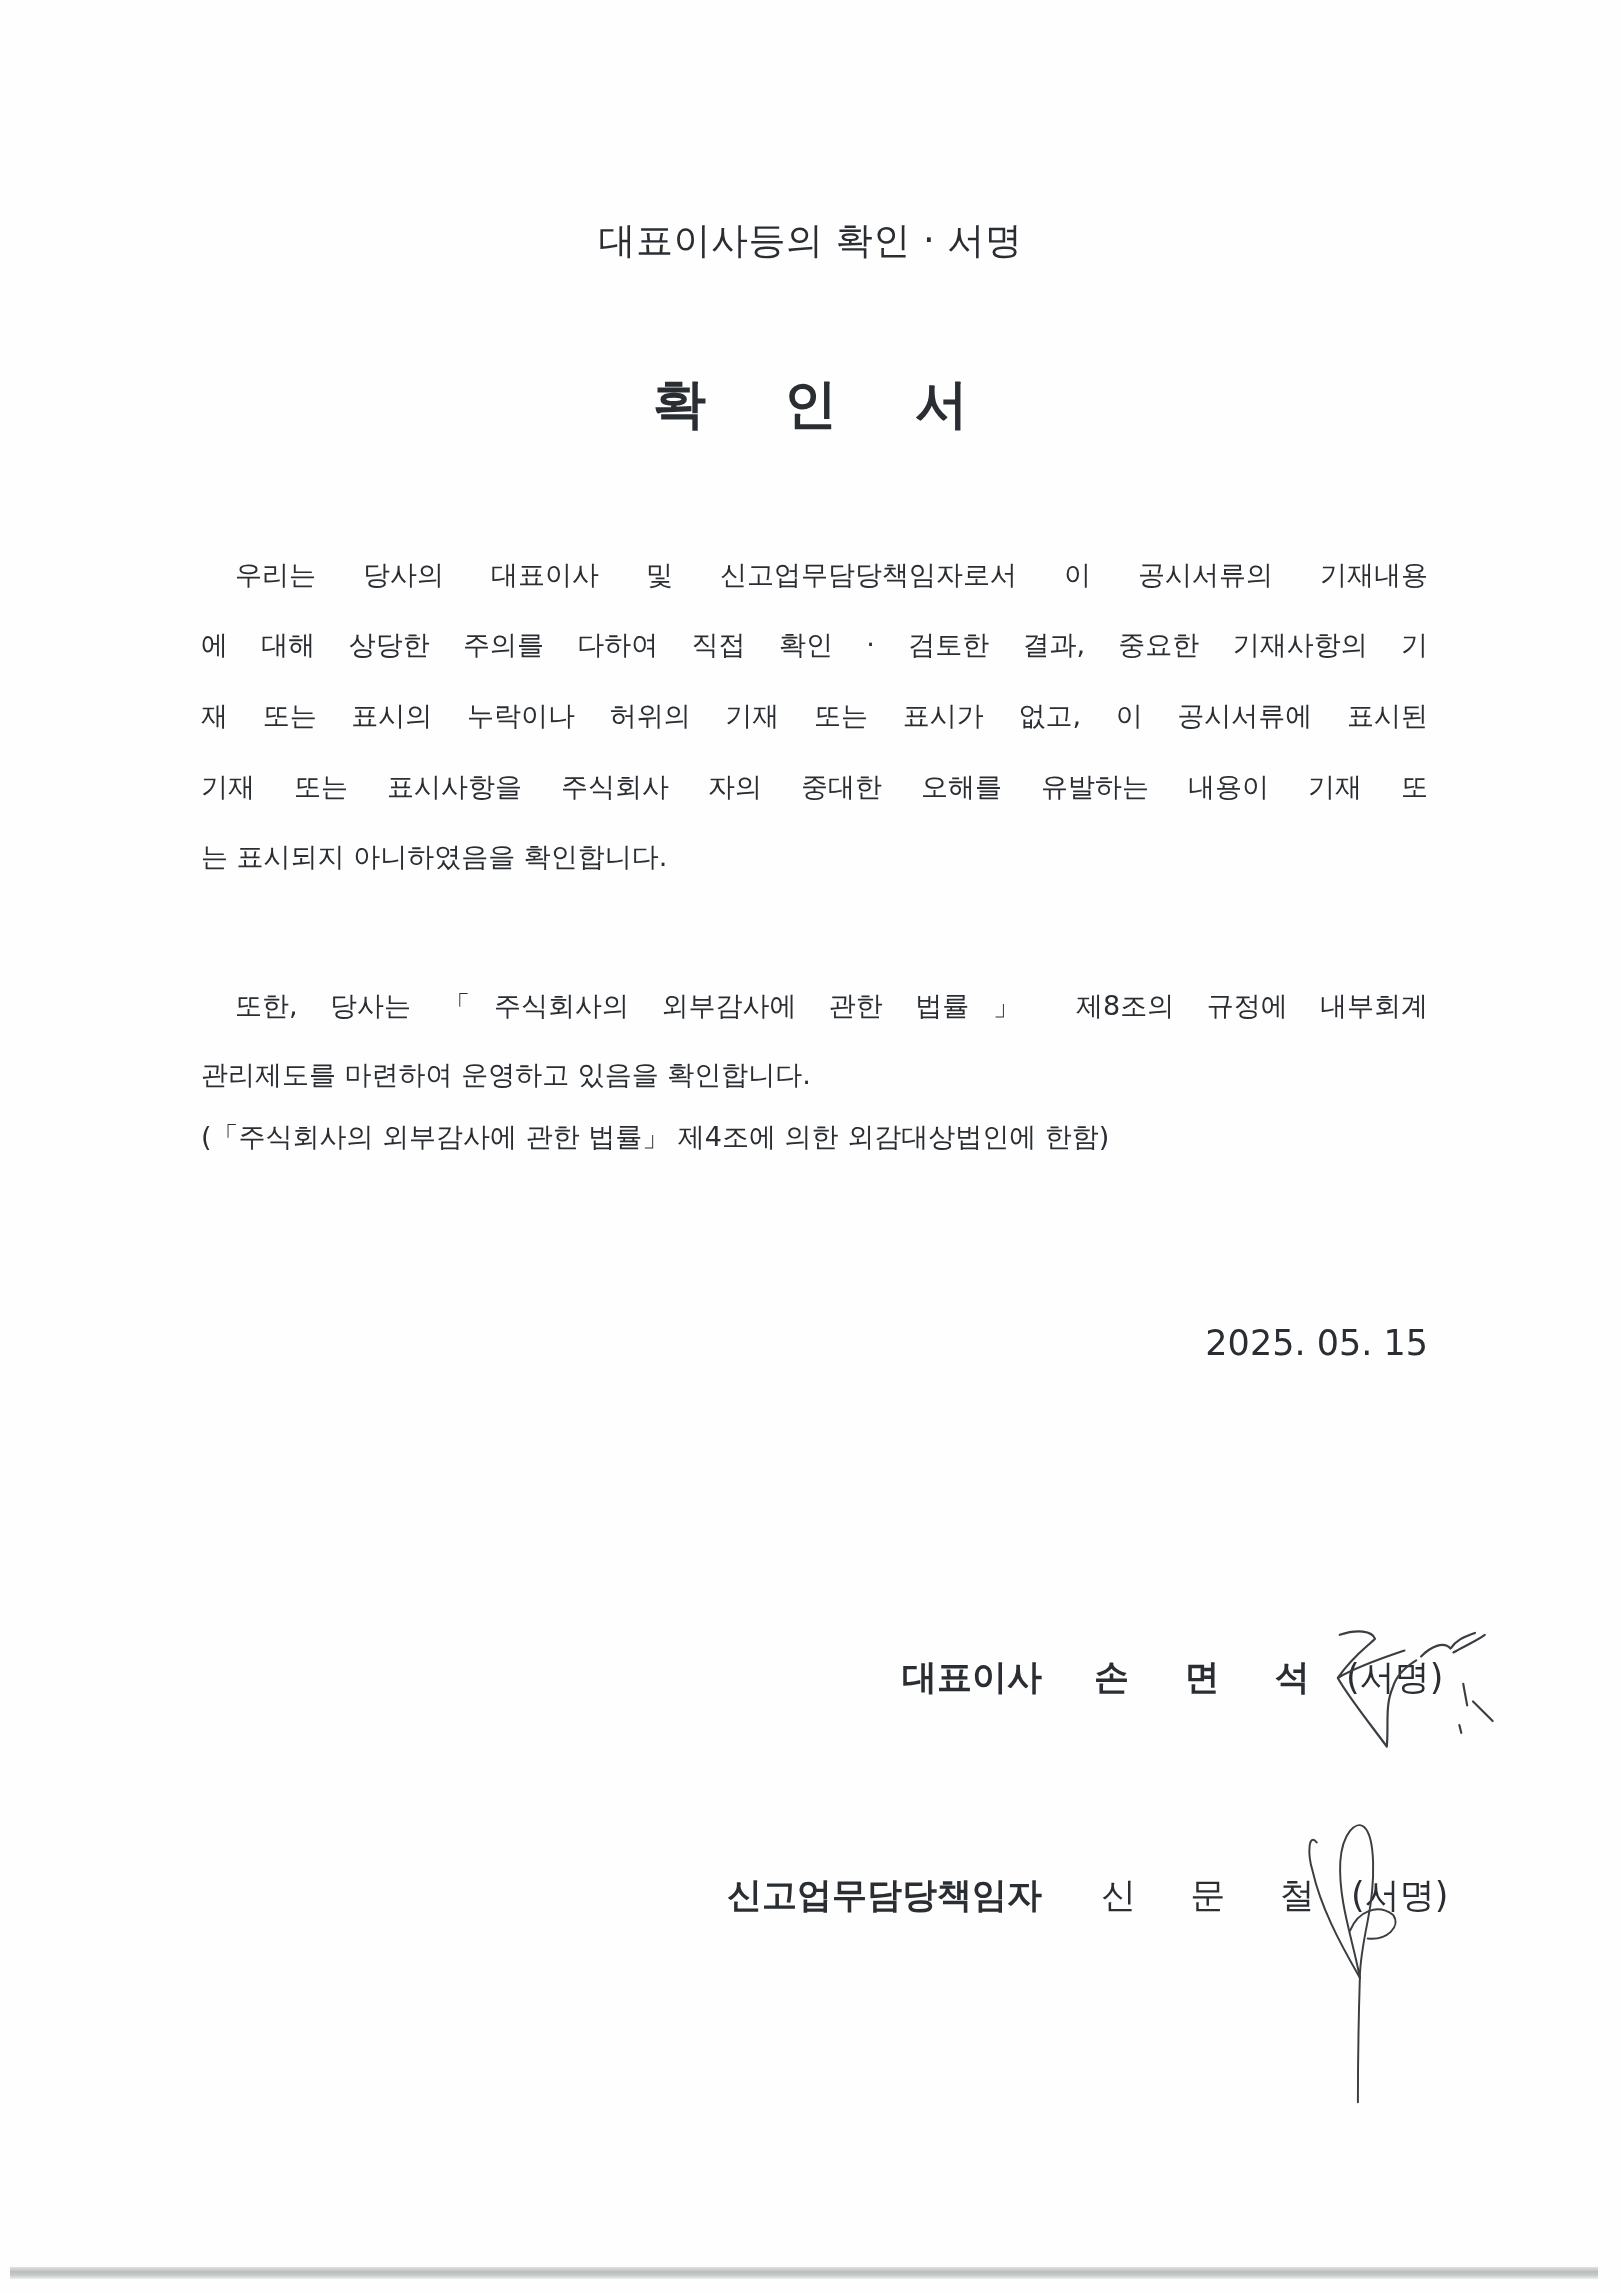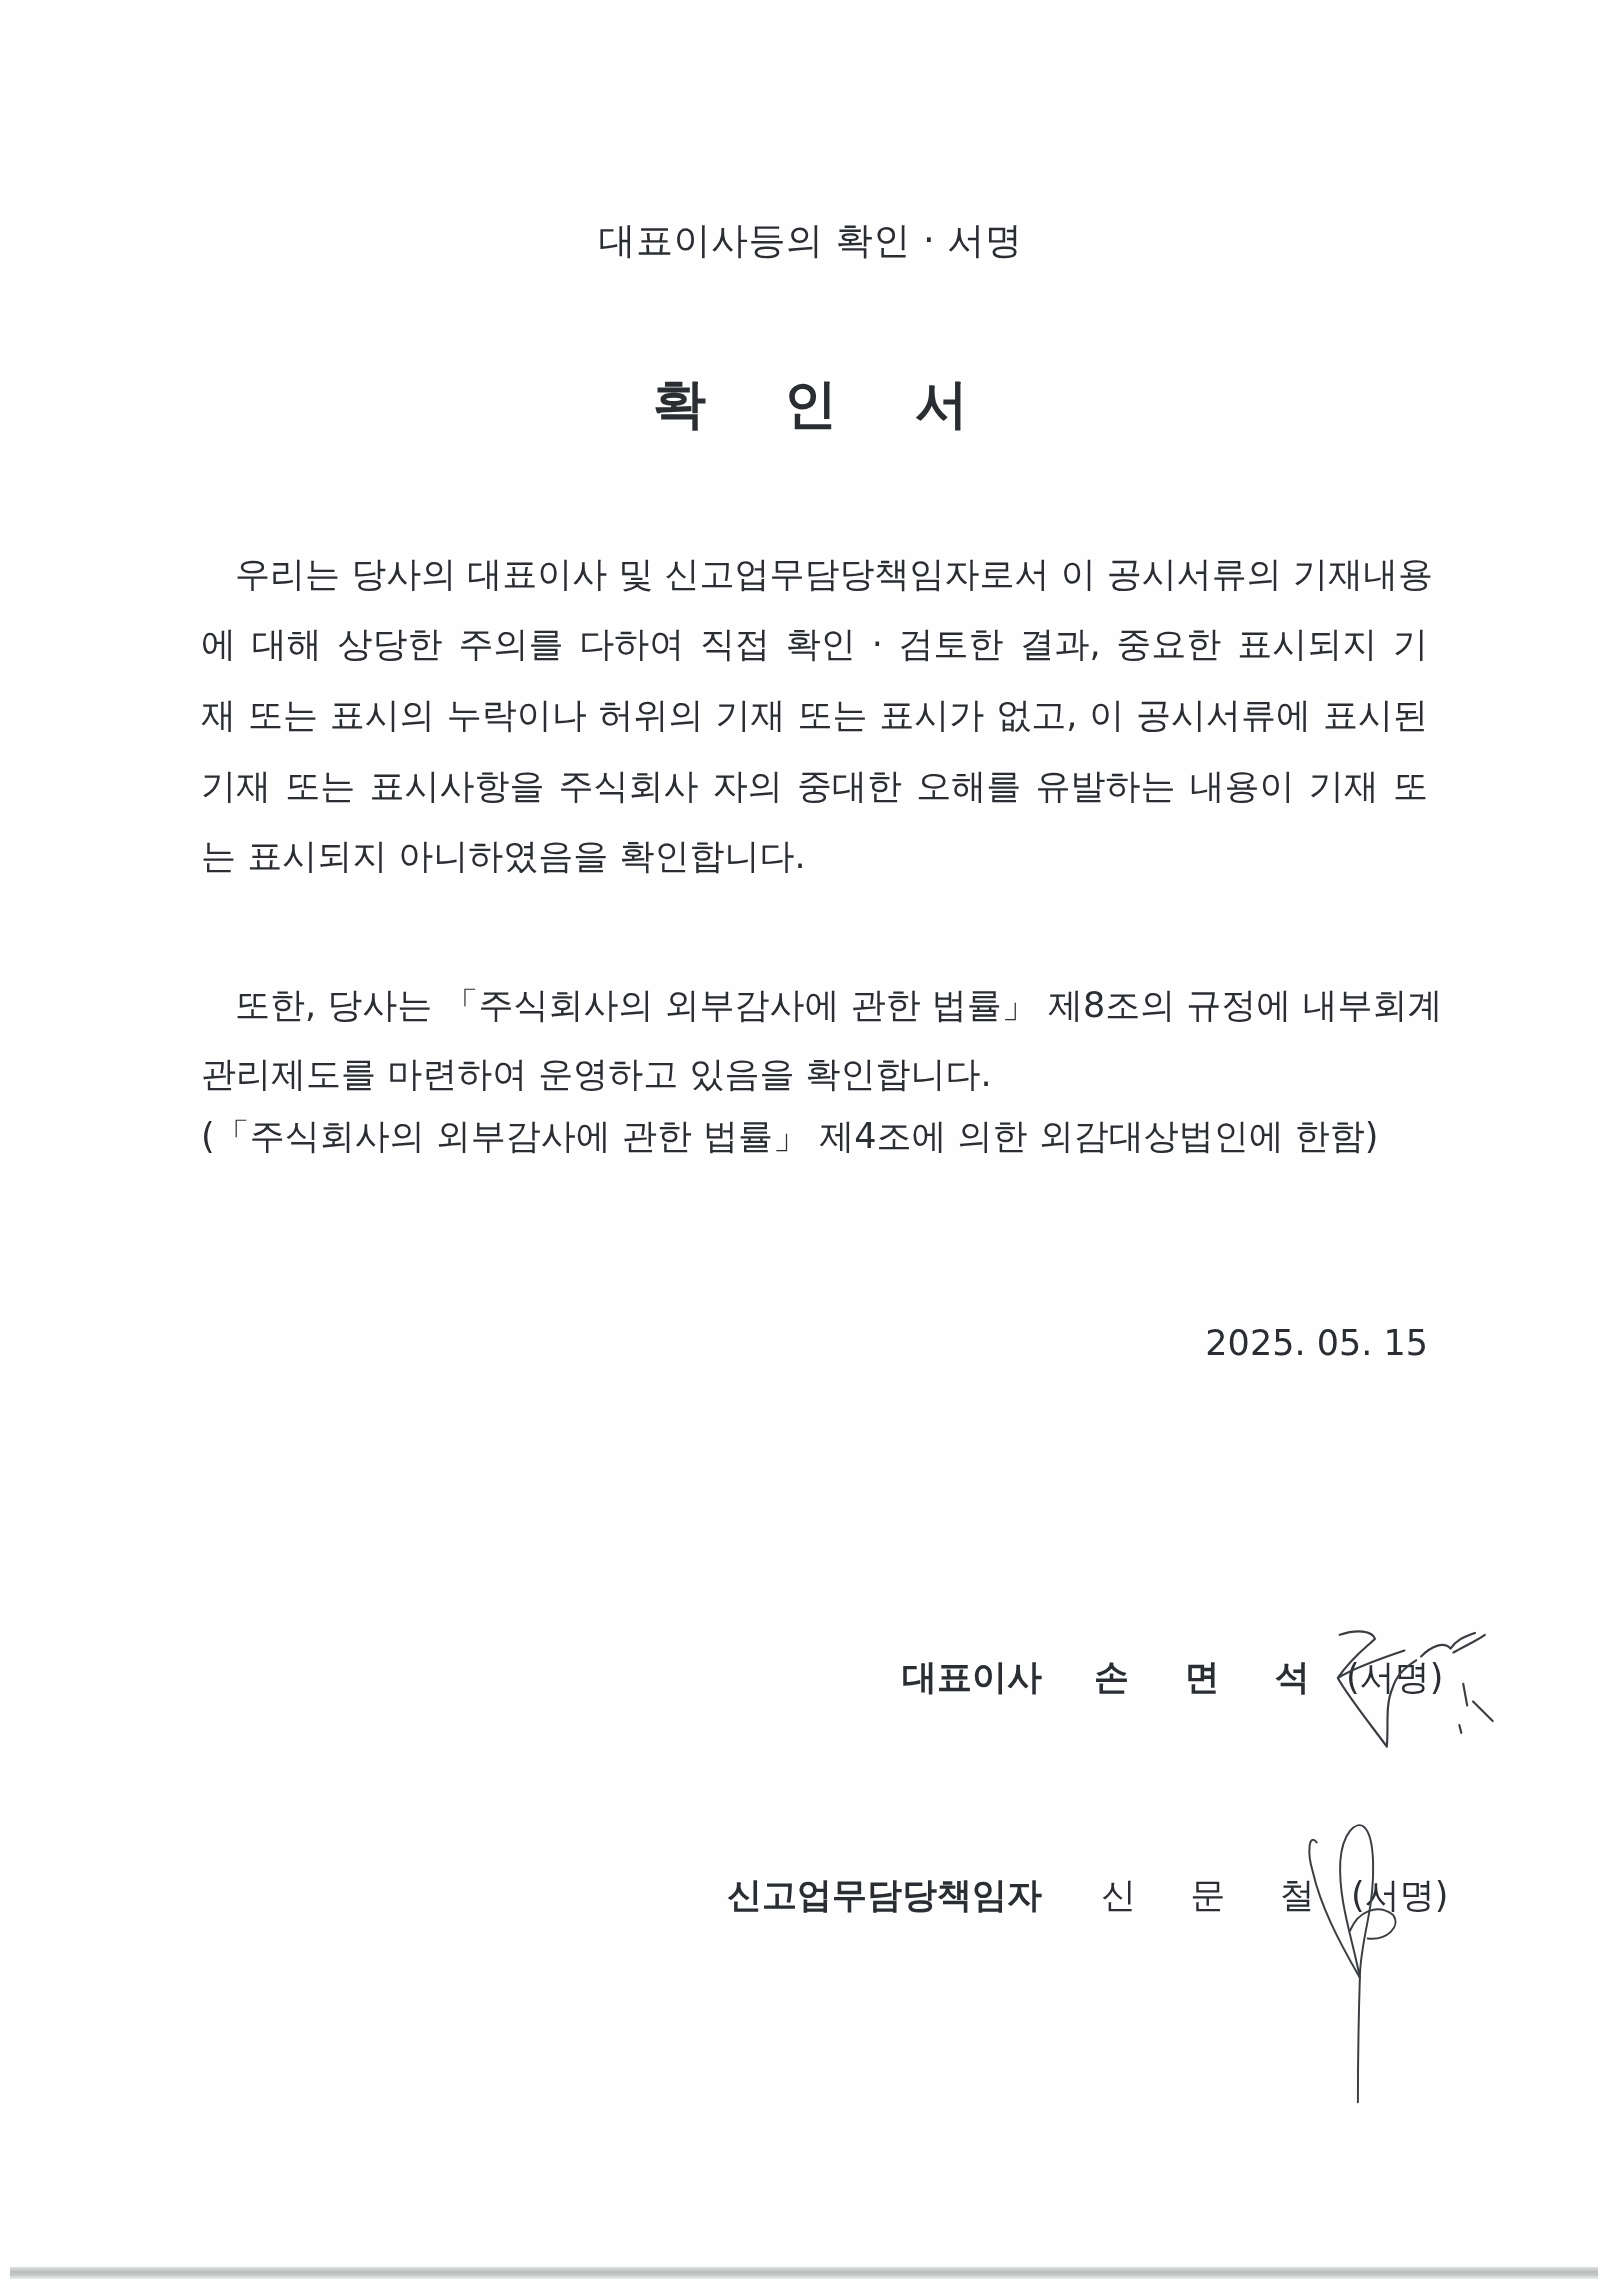--- a/index.html
+++ b/index.html
@@ -3,21 +3,21 @@
 <meta charset="utf-8">
 <style>
   html, body { margin:0; padding:0; background:#ffffff; }
   body { width:1621px; height:2294px; position:relative; overflow:hidden;
          font-family:"DejaVu Sans", "Liberation Sans", sans-serif; color:#2a2e33; }
   .page { position:absolute; left:0; top:0; width:1621px; height:2294px; background:#fefefe; }
   .abs { position:absolute; white-space:nowrap; }
   .subtitle { left:0; width:1621px; top:216px; text-align:center; font-size:37px; line-height:49px; letter-spacing:0.5px; }
   .title { left:0; width:1621px; top:372px; text-align:center; font-size:53px; font-weight:bold; line-height:63px; }
   .title span { display:inline-block; margin:0 39px; }
-  .body-line { left:201px; width:1227px; font-size:35px; line-height:45px; text-align:justify; text-align-last:justify; }
+  .body-line { left:201px; width:1227px; font-size:27px; line-height:45px; text-align:justify; text-align-last:justify; }
   .body-line.last { text-align-last:left; }
   .body-line.indent { left:235px; width:1193px; }
   .right { right:193px; text-align:right; font-size:35px; line-height:45px; }
   .sig-row { font-size:35px; line-height:45px; }
   .sig-label { position:absolute; white-space:nowrap; text-align:right;font-weight:bold; }
   .sig-name { position:absolute; white-space:nowrap; letter-spacing:21.6px; }
   .sig-mark { position:absolute; white-space:nowrap; }
   .signature { position:absolute; }
   .scan-line { position:absolute; left:9.8px; width:1588px; top:2267px; height:11.8px;
                background:linear-gradient(to bottom, #dfe2e1 0%, #b9bebd 40%, #c8cccb 70%, #eef0ef 100%); }
@@ -28,21 +28,21 @@
 <div class="page">
 
   <div class="abs title">
     <span>확</span><span>인</span><span>서</span>
   </div>
 
   <div class="abs subtitle">대표이사등의 확인 · 서명</div>
 
   <div>
     <div class="abs body-line indent" style="top:552px">우리는 당사의 대표이사 및 신고업무담당책임자로서 이 공시서류의 기재내용</div>
-    <div class="abs body-line" style="top:622px">에 대해 상당한 주의를 다하여 직접 확인 · 검토한 결과, 중요한 표시되지 기</div>
+    <div class="abs body-line" style="top:622px">에 대해 상당한 주의를 다하여 직접 확인 · 검토한 결과, 중요한 기재사항의 기</div>
     <div class="abs body-line" style="top:693px">재 또는 표시의 누락이나 허위의 기재 또는 표시가 없고, 이 공시서류에 표시된</div>
     <div class="abs body-line" style="top:764px">기재 또는 표시사항을 주식회사 자의 중대한 오해를 유발하는 내용이 기재 또</div>
     <div class="abs body-line last" style="top:834px">는 표시되지 아니하였음을 확인합니다.</div>
   </div>
 
   <div>
     <div class="abs body-line indent" style="top:983px">또한, 당사는 「주식회사의 외부감사에 관한 법률」 제8조의 규정에 내부회계</div>
     <div class="abs body-line last" style="top:1052px">관리제도를 마련하여 운영하고 있음을 확인합니다.</div>
     <div class="abs body-line last" style="top:1114px">(「주식회사의 외부감사에 관한 법률」 제4조에 의한 외감대상법인에 한함)</div>
   </div>

